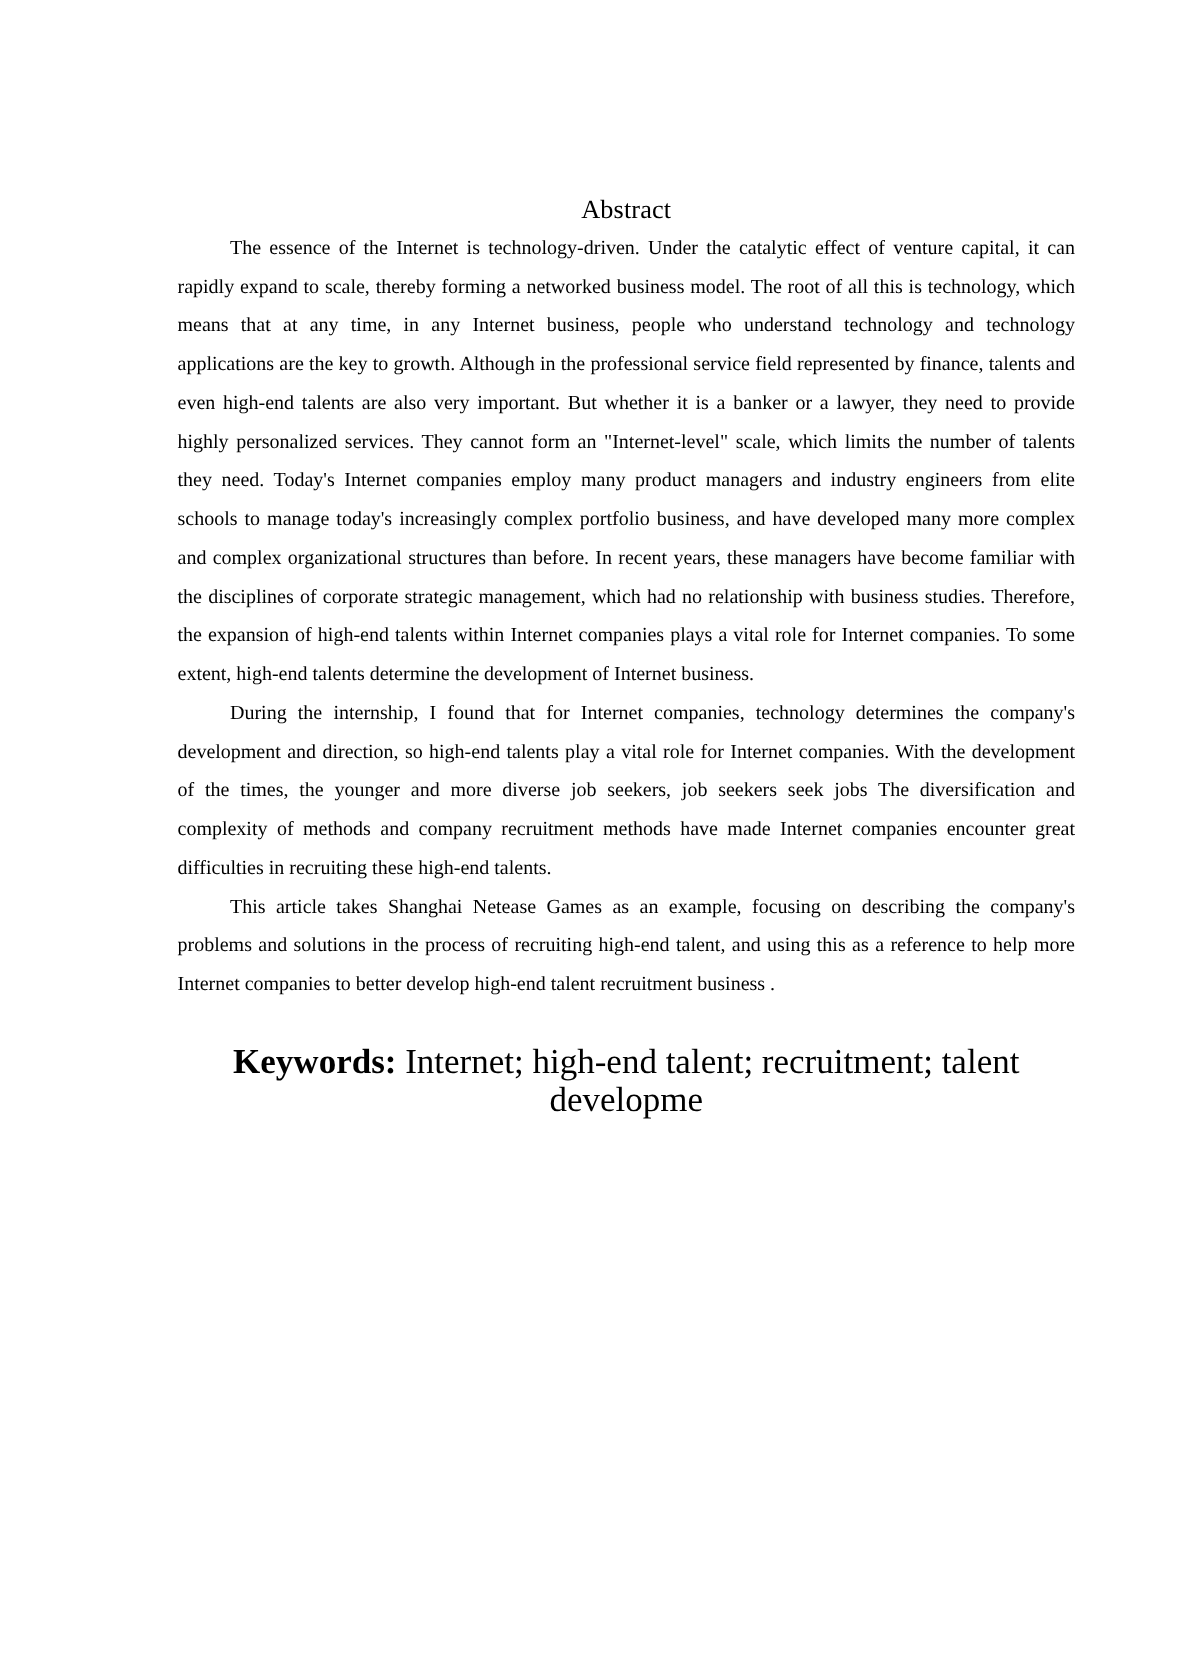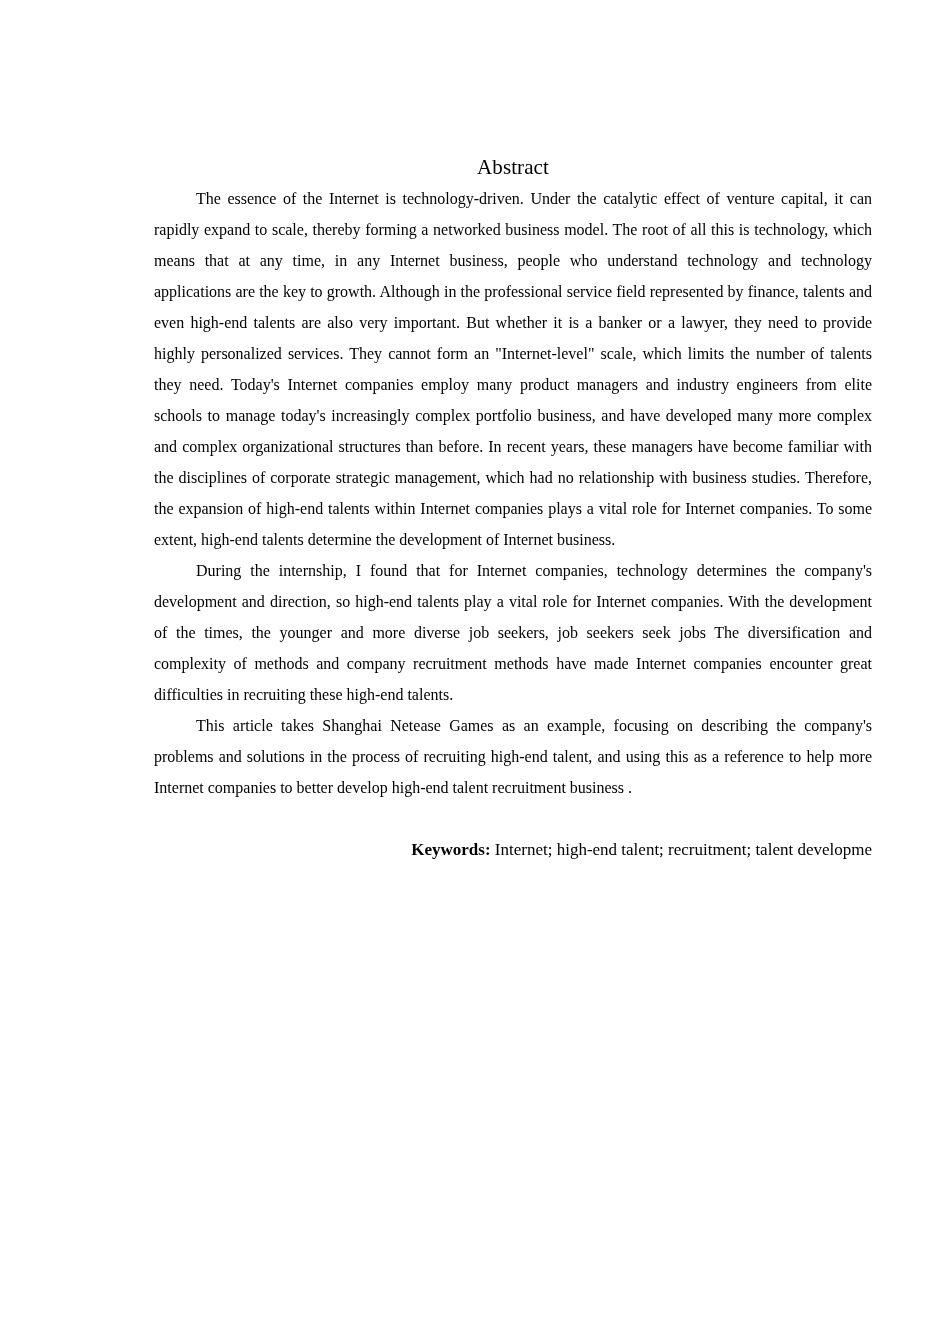--- a/index.html
+++ b/index.html
@@ -12,21 +12,21 @@
     width: 950px;
     height: 1344px;
     position: relative;
     font-family: "Liberation Serif", "DejaVu Serif", serif;
     color: #000000;
     -webkit-font-smoothing: antialiased;
   }
 
   .page {
     position: absolute;
-    left: 16px;
+    left: 4px;
     top: 0;
     width: 870px;
     height: 1344px;
     background: #ffffff;
     overflow: hidden;
   }
 
   .content {
     position: absolute;
     left: 138px;
@@ -49,23 +49,23 @@
     text-align: justify;
     text-align-last: left;
     text-justify: inter-word;
     margin: 0;
     text-indent: 42px;
     hyphens: none;
     word-spacing: 0px;
   }
 
   .keywords-block {
-    font-size: 17px;
+    font-size: 28px;
     line-height: 31px;
-    text-align: right;
+    text-align: center;
     margin: 31px 0 0 0;
     text-indent: 0;
   }
 
   .keywords-label {
     font-weight: bold;
   }
 
   .keywords-value {
     font-weight: normal;

